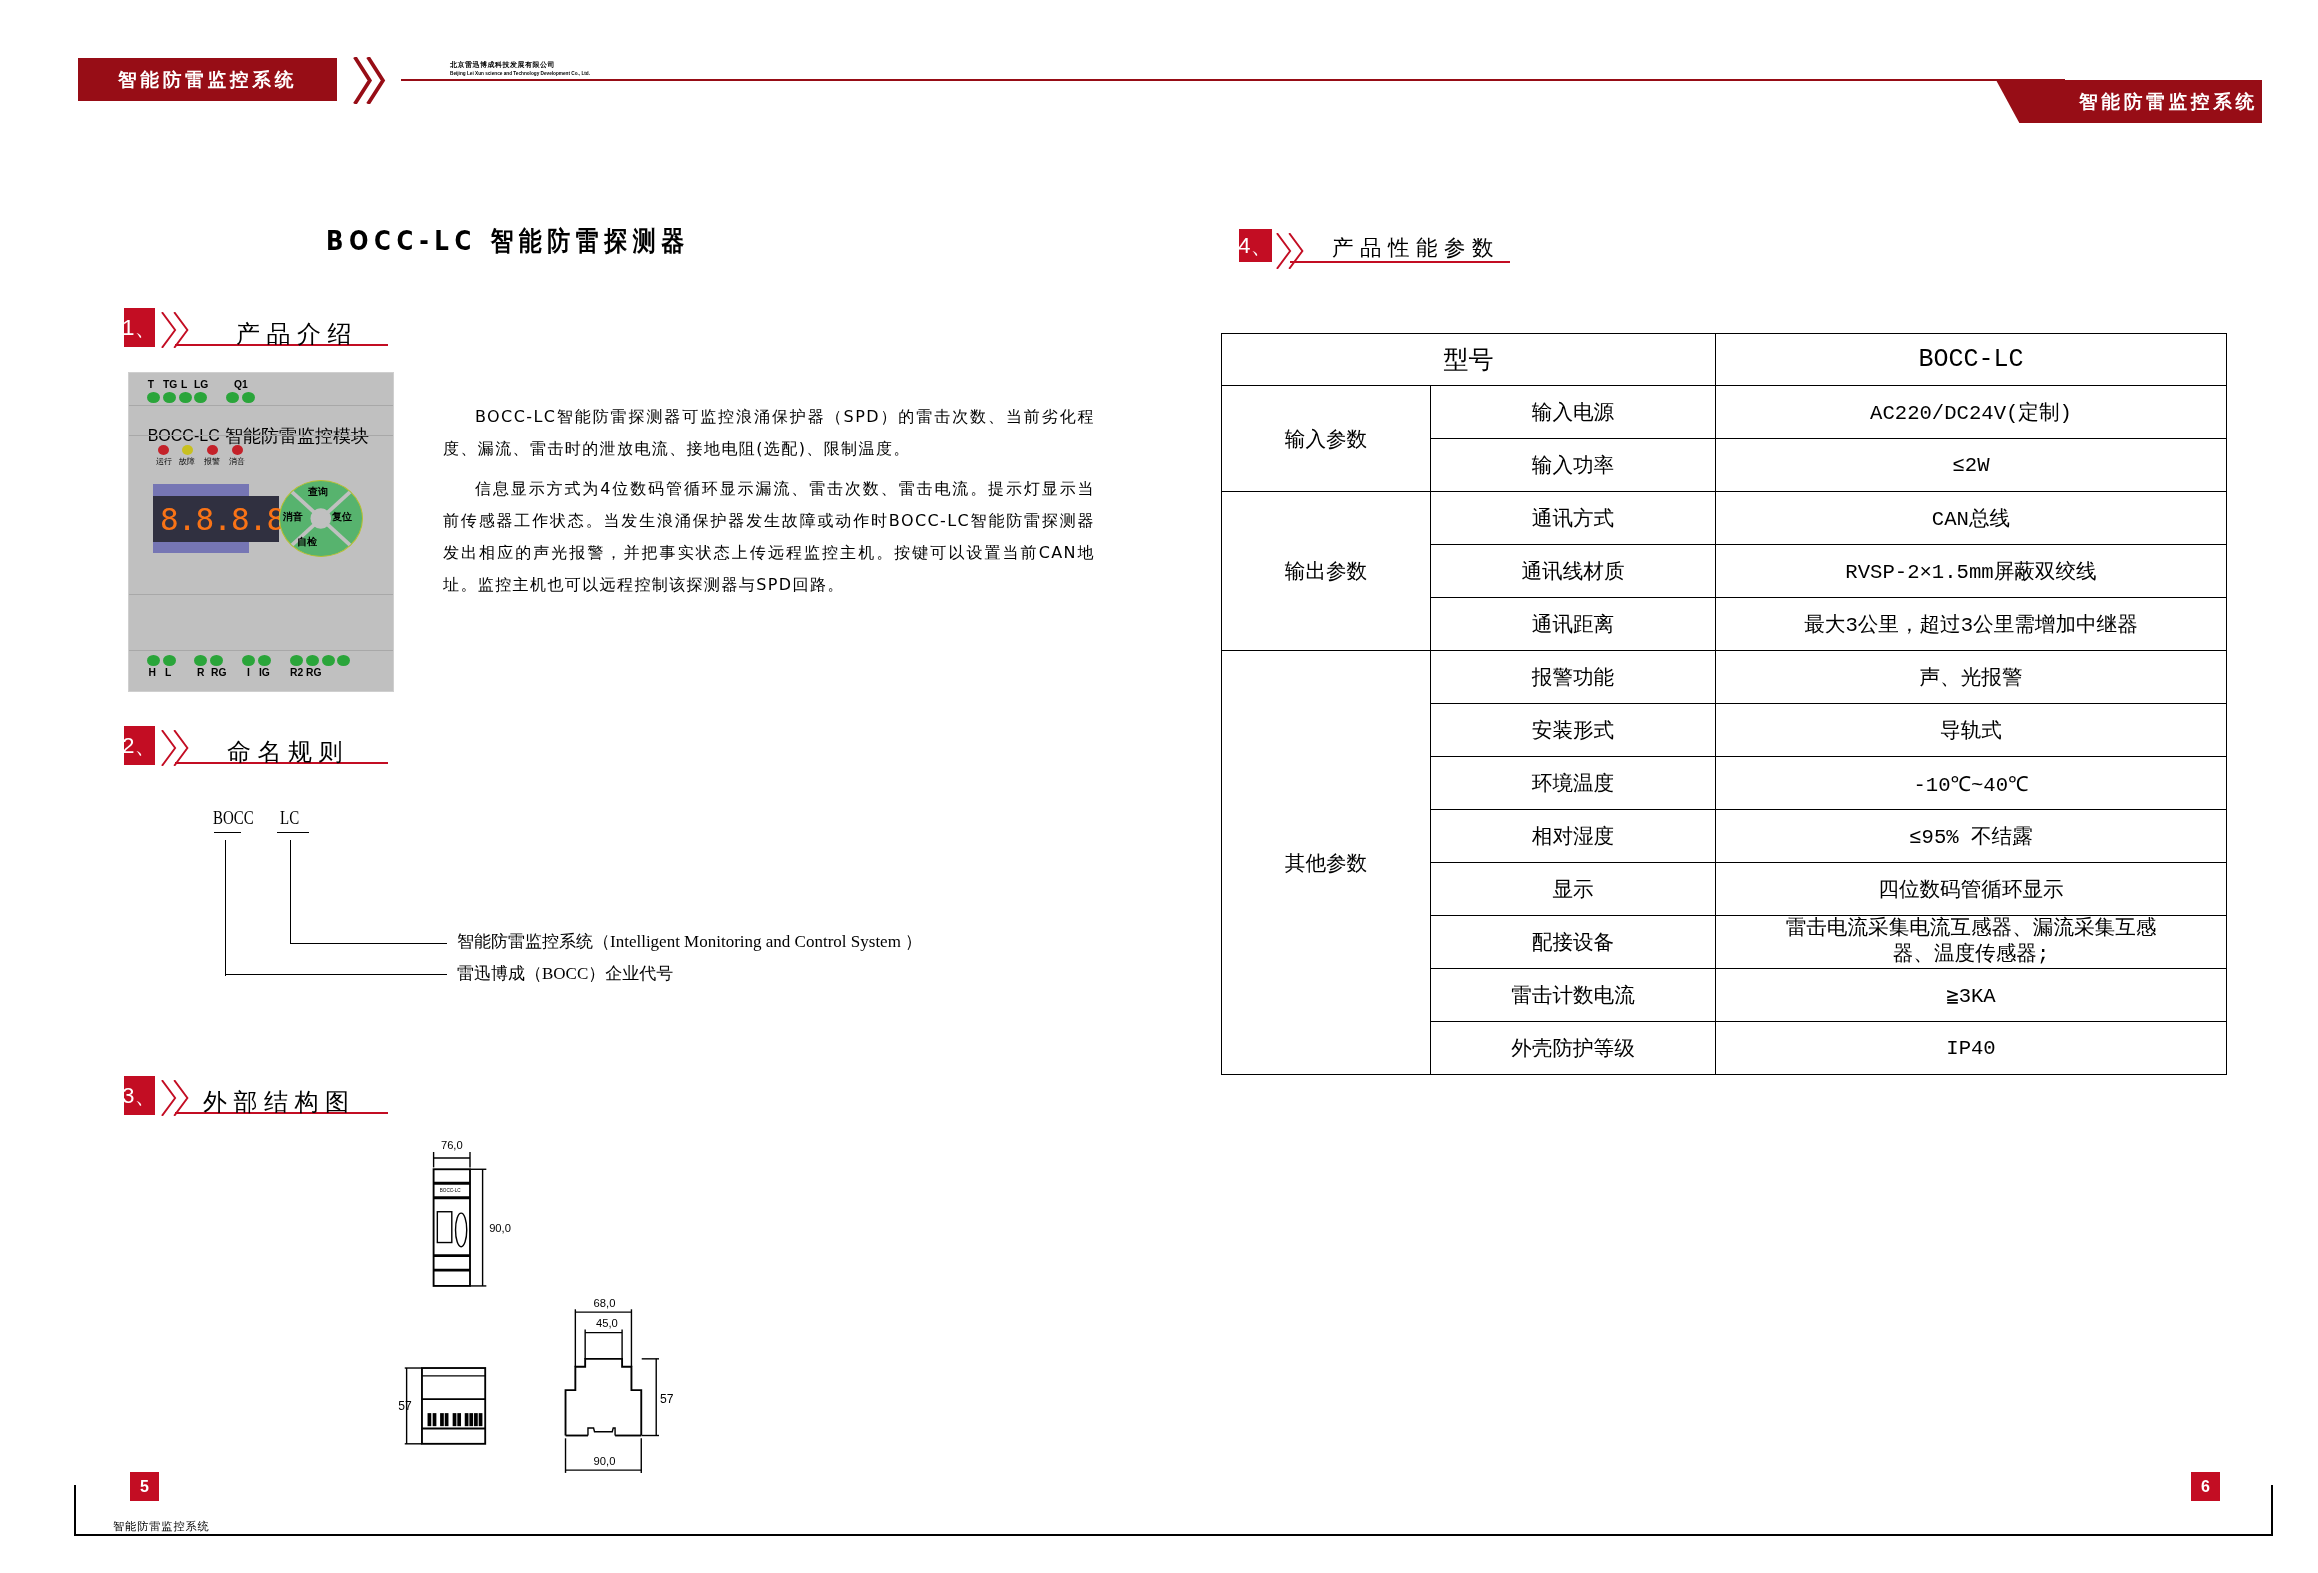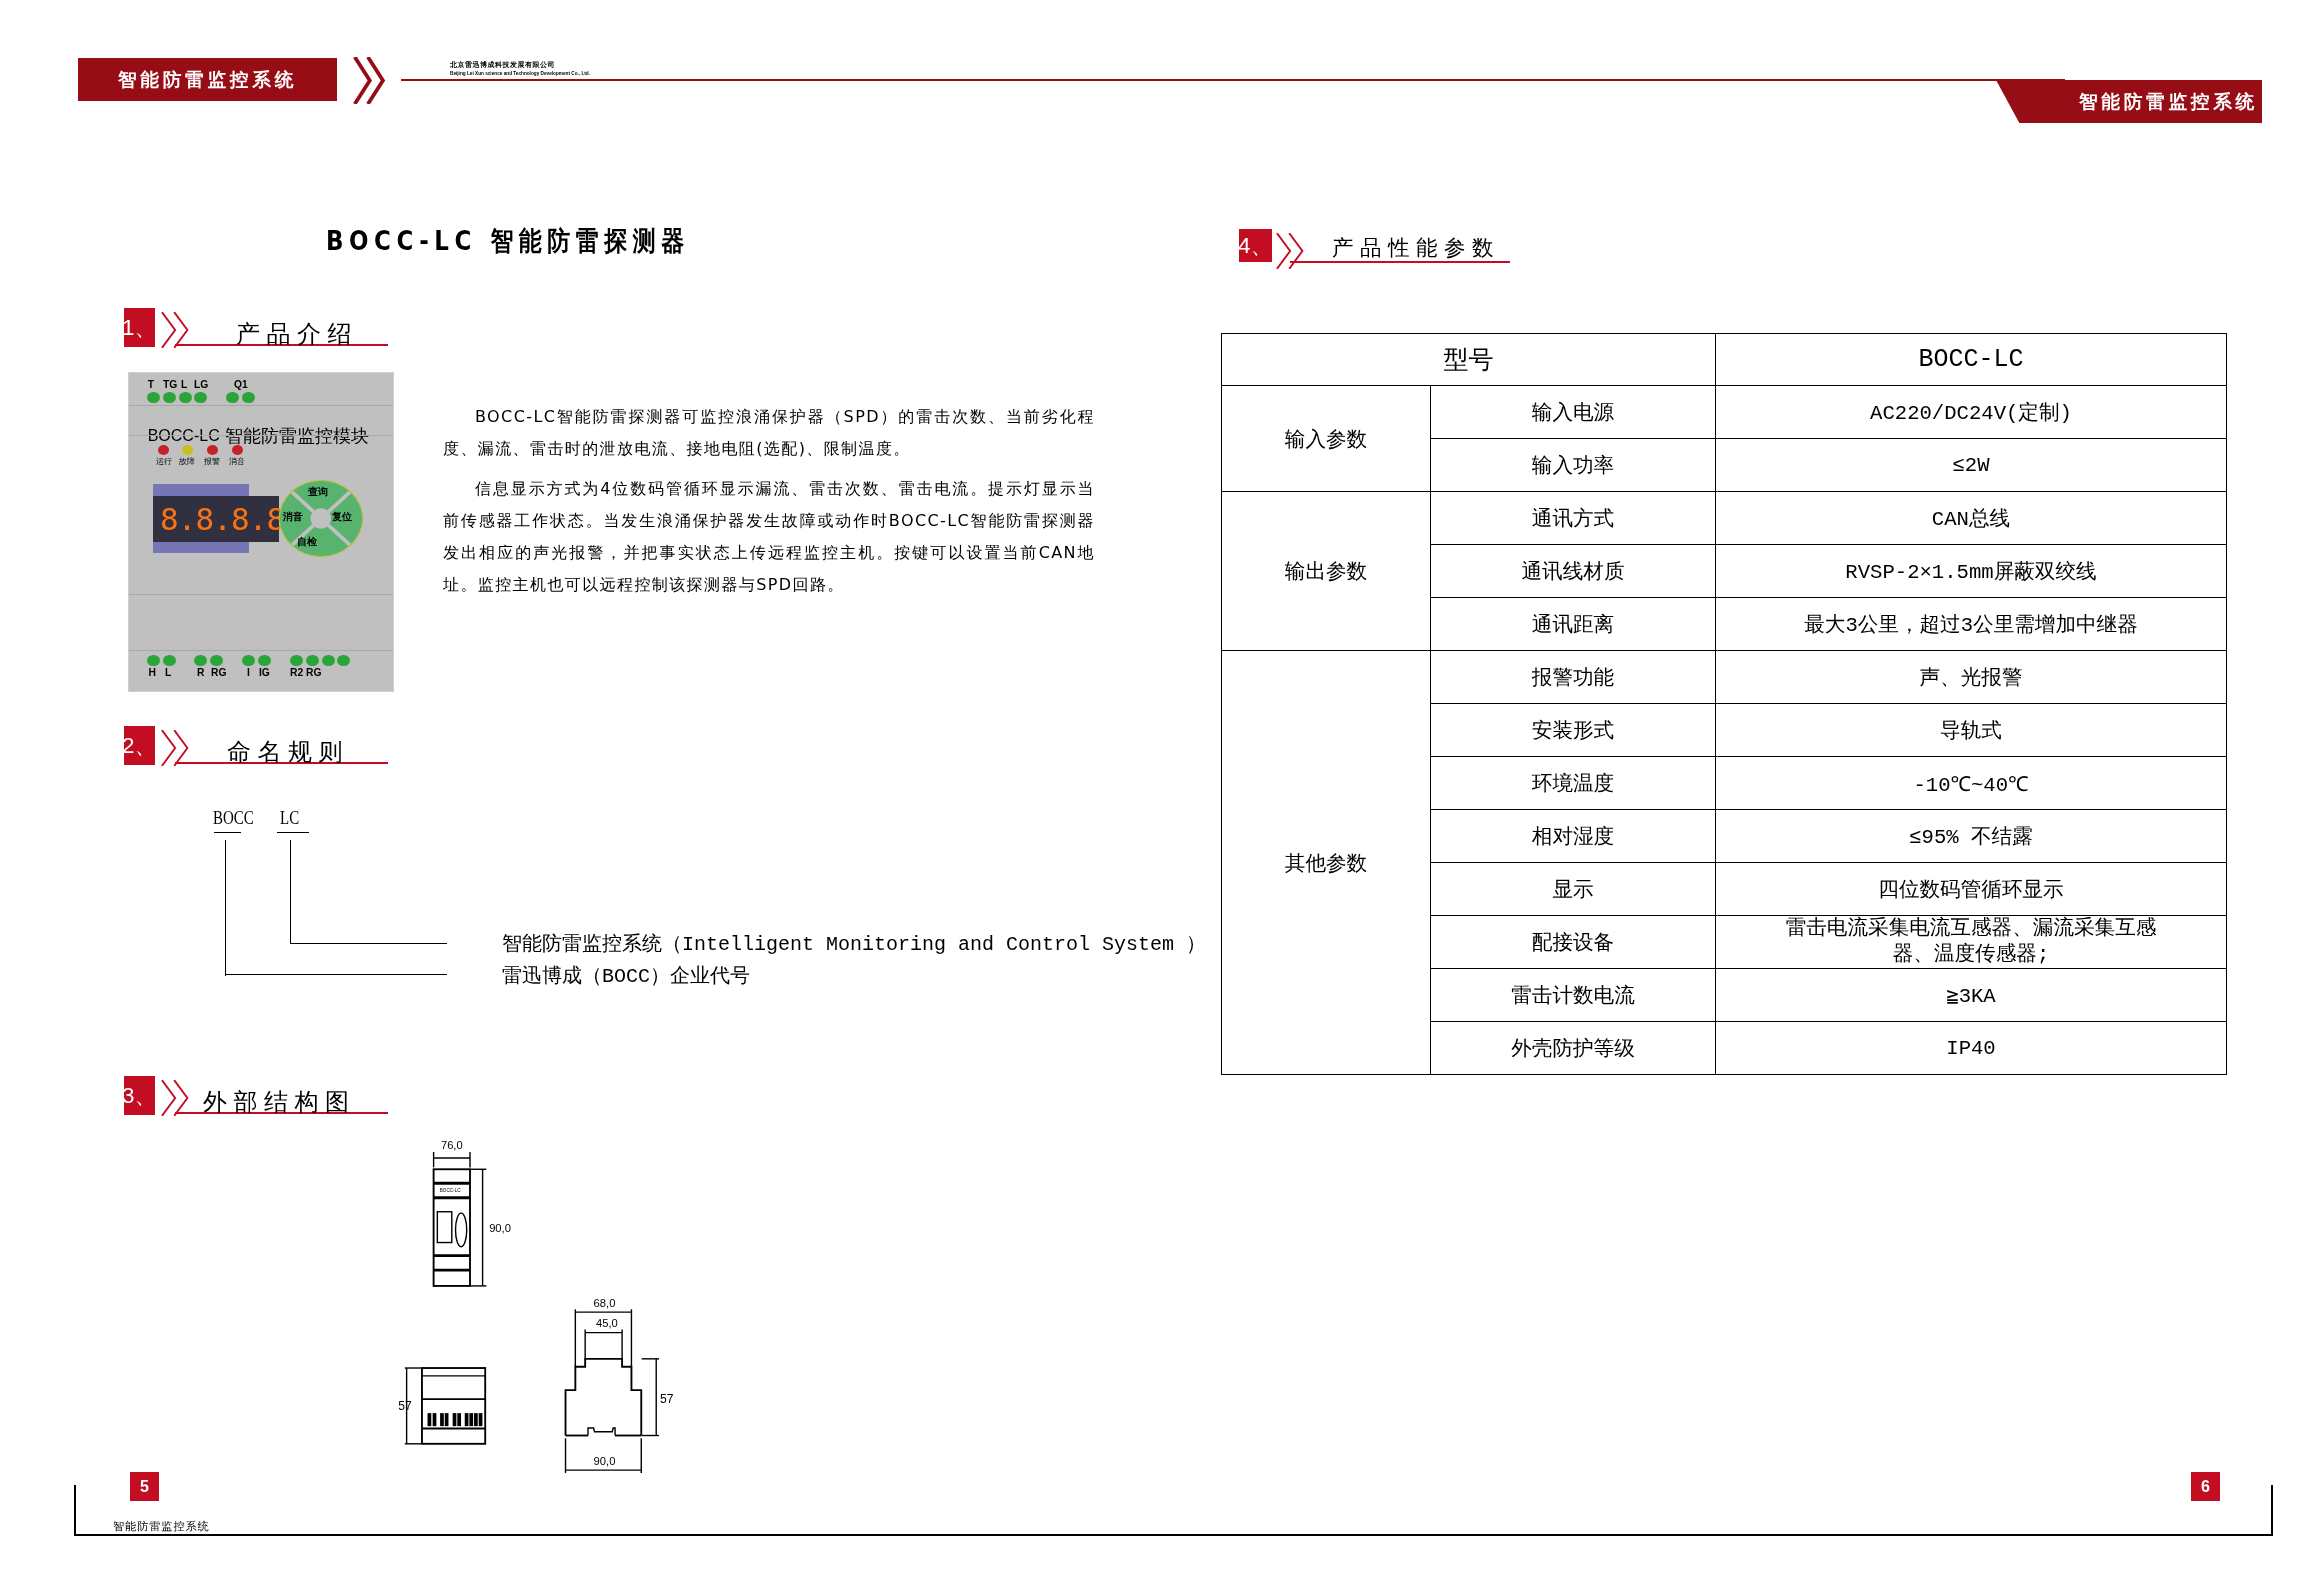--- a/index.html
+++ b/index.html
@@ -41,21 +41,21 @@
 
   
   .desc { left:435px; top:393px; width:668px; font-size:16px; line-height:32px; letter-spacing:1.4px; text-align:justify; }
   .desc p { margin:8px; text-indent:2em; }
 
   
   .naming-code { font-size:18.7px; font-family:"Liberation Serif", serif; transform:scaleX(0.8); transform-origin:left top; }
   .naming-under { position:absolute; height:1.4px; background:#000; }
   .vline { position:absolute; width:1.4px; background:#000; }
   .hline { position:absolute; height:1.4px; background:#000; }
-  .naming-desc { font-size:20px; font-family:Liberation Mono, monospace;margin-left:45px; }
+  .naming-desc { font-size:17px; font-family:Liberation Serif, serif; }
 
   
   .spec { left:1209px; top:333px; width:1006px; border-collapse:collapse; font-family:Liberation Mono, monospace;margin-left:12px; }
   .spec td { border:1.9px solid #000; text-align:center; font-size:20.6px; padding:0 4.7px; }
   .spec .hrow td { height:51px; font-size:25px; }
   .spec .row td { height:52px; }
 
   
   .foot-box { left:74px; top:1485px; width:2199px; height:51px; border:2.3px solid #000; border-top:none; box-sizing:border-box; }
   .page-num { width:29px; height:29px; background:#C30D23; color:#fff; font-size:16px; font-weight:bold; display:flex; align-items:center; justify-content:center; font-family:"Liberation Sans", sans-serif; }

